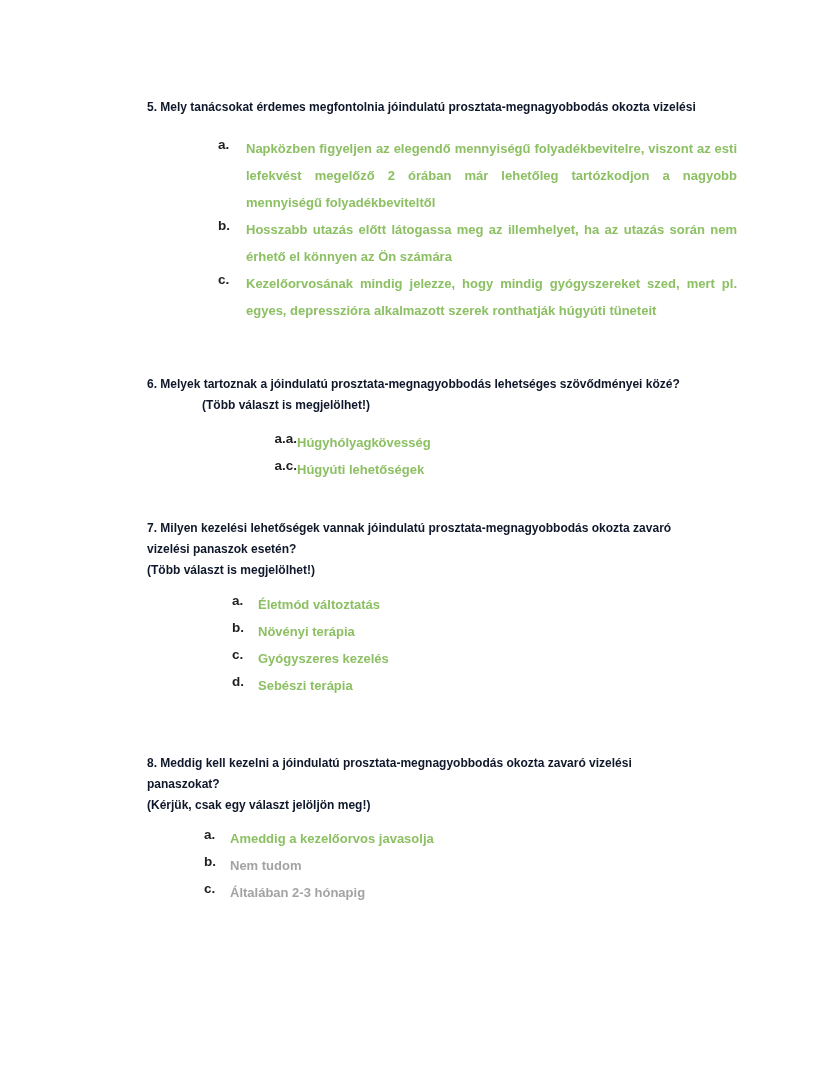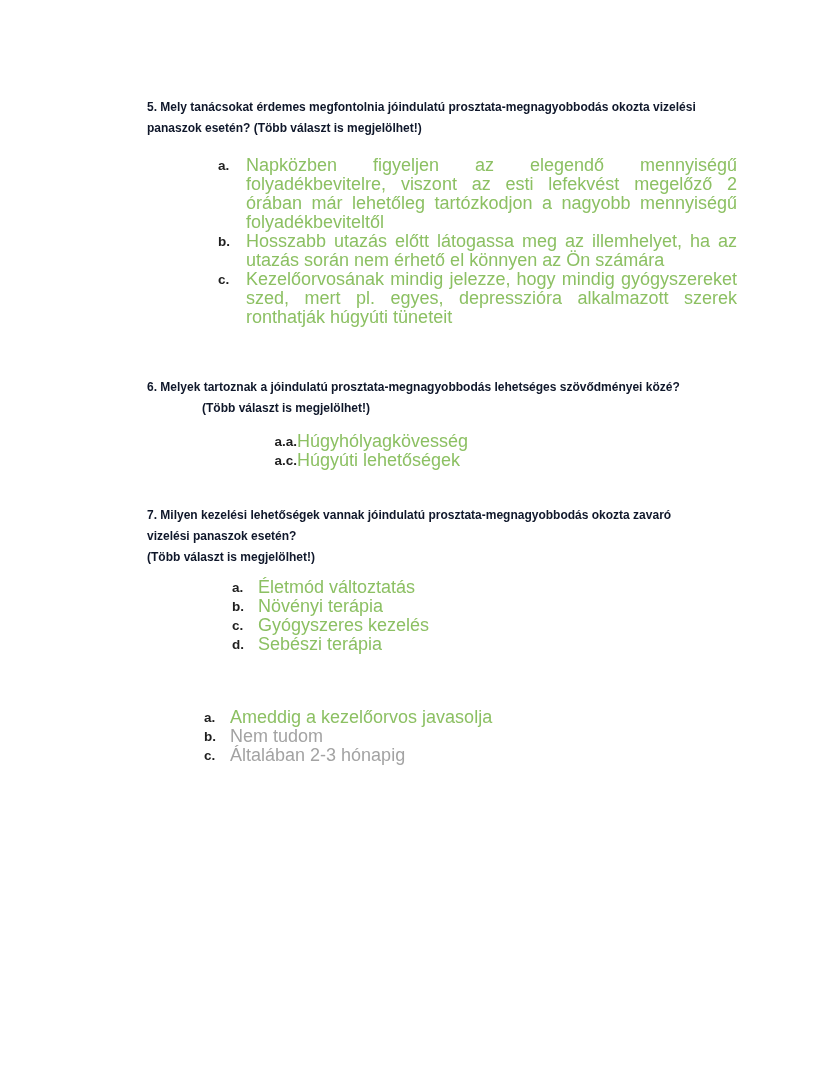--- a/index.html
+++ b/index.html
@@ -32,23 +32,24 @@
     align-items: flex-start;
   }
   .marker {
     flex: 0 0 auto;
     font-weight: bold;
     font-size: 13.5px;
     line-height: 19px;
     color: #1f1f1f;
   }
   .opt-text {
-    font-size: 18px;
-    line-height: 19px;
+    font-size: 13px;
+    line-height: 27px;
     white-space: nowrap;
+    font-weight: bold;
   }
   .tone-green { color: var(--option-green, #8cc063); }
   .tone-gray  { color: var(--option-gray, #a3a3a3); text-align: center; }
 
   
   [data-qid="q5"] .options { margin-left: 71px; margin-top: 17px; }
   [data-qid="q5"] .marker  { width: 28px; }
   [data-qid="q5"] .opt-text { width: 491px; text-align: justify; white-space: normal; }
 
   [data-qid="q6"] { margin-top: 50px; }
@@ -66,21 +67,20 @@
 </style>
 </head>
 <body>
 
 <div class="page">
   <div class="content">
     <div id="questions-root">
         <section class="question" data-qid="q5">
           <div>
             <div class="title-line">5. Mely tanácsokat érdemes megfontolnia jóindulatú prosztata-megnagyobbodás okozta vizelési</div>
-            <div class="title-line">panaszok esetén? (Több választ is megjelölhet!)</div>
           </div>
           <div class="options">
             <div class="option-row">
               <span class="marker">a.</span>
               <span class="opt-text tone-green">Napközben figyeljen az elegendő mennyiségű folyadékbevitelre, viszont az esti lefekvést megelőző 2 órában már lehetőleg tartózkodjon a nagyobb mennyiségű folyadékbeviteltől</span>
             </div>
             <div class="option-row">
               <span class="marker">b.</span>
               <span class="opt-text tone-green">Hosszabb utazás előtt látogassa meg az illemhelyet, ha az utazás során nem érhető el könnyen az Ön számára</span>
             </div>
@@ -125,20 +125,25 @@
               <span class="marker">c.</span>
               <span class="opt-text tone-green">Gyógyszeres kezelés</span>
             </div>
             <div class="option-row">
               <span class="marker">d.</span>
               <span class="opt-text tone-green">Sebészi terápia</span>
             </div>
           </div>
         </section>
         <section class="question" data-qid="q8">
+          <div>
+            <div class="title-line">8. Meddig  kell kezelni a jóindulatú prosztata-megnagyobbodás okozta zavaró vizelési</div>
+            <div class="title-line">panaszokat?</div>
+            <div class="title-line">(Kérjük, csak egy választ jelöljön meg!)</div>
+          </div>
           <div class="options">
             <div class="option-row">
               <span class="marker">a.</span>
               <span class="opt-text tone-green">Ameddig a kezelőorvos  javasolja</span>
             </div>
             <div class="option-row">
               <span class="marker">b.</span>
               <span class="opt-text tone-gray">Nem tudom</span>
             </div>
             <div class="option-row">

